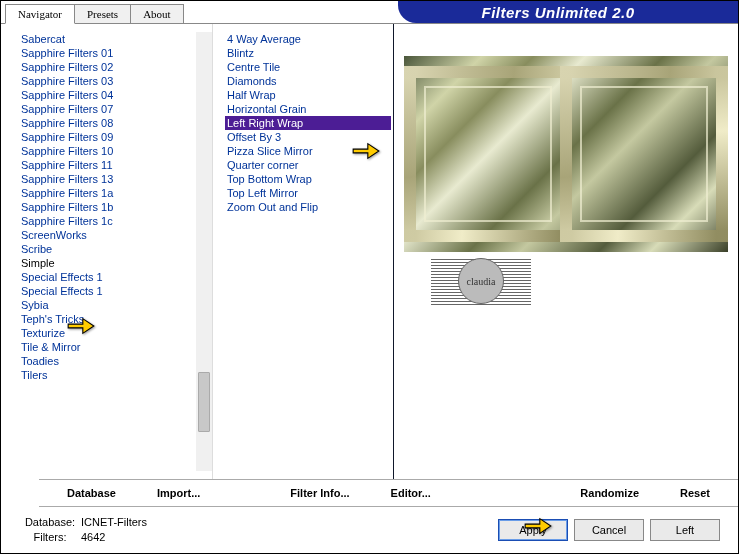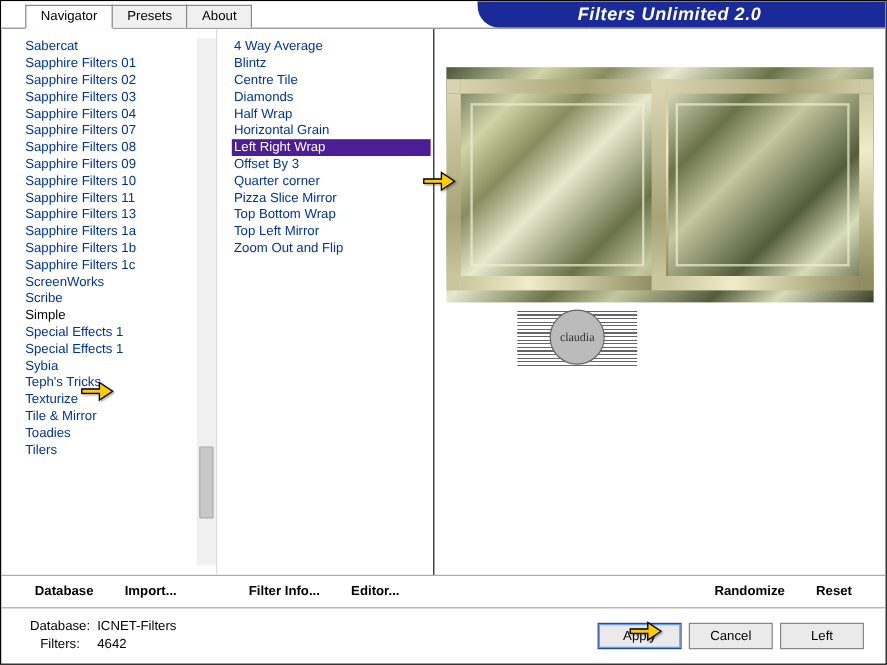--- a/index.html
+++ b/index.html
@@ -1,41 +1,41 @@
 <!DOCTYPE html>
 <html><head>
 <meta charset="utf-8">
 <style>
 * { box-sizing: border-box; margin: 0; padding: 0; }
 body { font-family: "Segoe UI", Tahoma, Arial, sans-serif; font-size: 11px; background: #fff; width: 739px; height: 554px; overflow: hidden; border: 1px solid #000; position: relative; }
 .header { height: 23px; background: #fff; border-bottom: 1px solid #888; display: flex; align-items: flex-end; position: relative; }
-.tabs { display: flex; margin-left: 20px; }
+.tabs { display: flex; margin-left: 4px; font-family: Liberation Serif, serif; }
 .tab { padding: 3px 12px 3px 12px; border: 1px solid #888; border-bottom: none; background: #f0f0f0; font-size: 11px; cursor: pointer; margin-right: -1px; position: relative; }
 .tab.active { background: #fff; border-bottom: 1px solid #fff; z-index: 2; margin-bottom: -1px; }
 .banner { position: absolute; right: 0; top: 0; height: 22px; width: 340px; background: #1a2a99; color: #fff; font-weight: bold; font-style: italic; font-size: 15px; display: flex; align-items: center; justify-content: center; border-bottom-left-radius: 18px; padding-right: 20px; letter-spacing: 0.5px; }
 .main { display: flex; height: 455px; }
 .col { height: 100%; }
-.col1 { width: 180px; padding: 8px 2px 8px 18px; border-right: 1px solid #ddd; position: relative; }
+.col1 { width: 212px; padding: 8px 2px 8px 18px; border-right: 1px solid #ddd; position: relative; }
 .col2 { width: 181px; padding: 8px 2px 8px 12px; border-right: 1px solid #0f172a; }
 .col3 { flex: 1; padding: 8px 10px 8px 10px; position: relative; }
 .list { height: 100%; overflow: hidden; position: relative; }
 .item { padding: 1px 2px; color: #003399; font-size: 11px; white-space: nowrap; cursor: pointer; }
 .item.sel { background: #4c1d95; color: #fff; }
 .item.plain { color: #000; }
 .scroll { position: absolute; right: 0; top: 8px; bottom: 8px; width: 16px; background: #f0f0f0; }
 .thumb { position: absolute; left: 2px; right: 2px; height: 60px; top: 340px; background: #c8c8c8; border: 1px solid #aaa; border-radius: 1px; }
 .preview { width: 100%; height: 196px; margin-top: 24px; background: linear-gradient(135deg, #4a563a 0%, #d0d4a8 15%, #888d5e 25%, #e8ead0 35%, #6a7248 50%, #c4c8a0 60%, #545c3c 75%, #d8dcb8 85%, #3a4028 100%); position: relative; overflow: hidden; }
 .frame { position: absolute; border: 12px solid; border-image: linear-gradient(135deg,#d8d4b0,#a8a478,#f0ecc8,#908c60) 1; }
 .frame.l { left: 0; top: 10px; bottom: 10px; width: 52%; }
 .frame.r { right: 0; top: 10px; bottom: 10px; width: 52%; }
 .inn { position: absolute; inset: 8px; border: 2px solid rgba(240,238,210,0.7); }
 .badge { position: absolute; left: 430px; top: 256px; width: 100px; height: 48px; background: repeating-linear-gradient(0deg, #666 0 1px, #fff 1px 3px); display: flex; align-items: center; justify-content: center; }
 .badge-c { width: 46px; height: 46px; border-radius: 50%; background: #bbb; border: 1px solid #666; display:flex; align-items:center; justify-content:center; font-family: cursive; font-size:10px; color:#333; }
 .param-row { position: absolute; top: 265px; left: 555px; right: 12px; font-size: 11px; }
-.toolbar { height: 28px; border-top: 1px solid #aaa; border-bottom: 1px solid #aaa; display: flex; align-items: center; padding: 0 18px; gap: 6px; }
+.toolbar { height: 28px; border-top: 1px solid #aaa; border-bottom: 1px solid #aaa; display: flex; align-items: center; padding: 0 18px; gap: 21px; margin-left: 38px; }
 .tbtn { font-weight: bold; font-size: 11px; padding: 2px 10px; cursor: pointer; }
 .spacer { flex: 1; }
 .bottom { height: 46px; display: flex; align-items: center; padding: 0 18px; }
 .info { font-size: 11px; line-height: 1.35; text-align: center; }
 .info-row { display: flex; }
 .info-lbl { width: 62px; }
 .btns { margin-left: auto; display: flex; gap: 6px; }
 .btn { width: 70px; height: 22px; border: 1px solid #888; background: #eaeaea; font-size: 11px; display: flex; align-items: center; justify-content: center; cursor: pointer; }
 .btn.primary { border: 1px solid #1a4db3; box-shadow: 0 0 0 1px #6a9de8 inset; }
 .hand { position: absolute; width: 30px; height: 22px; pointer-events: none; z-index: 50; }
@@ -92,22 +92,22 @@
   <div class="col col2">
     <div class="list" id="filt-list">
         <div class="item">4 Way Average</div>
         <div class="item">Blintz</div>
         <div class="item">Centre Tile</div>
         <div class="item">Diamonds</div>
         <div class="item">Half Wrap</div>
         <div class="item">Horizontal Grain</div>
         <div class="item sel">Left Right Wrap</div>
         <div class="item">Offset By 3</div>
+        <div class="item">Pizza Slice Mirror</div>
         <div class="item">Quarter corner</div>
-        <div class="item">Pizza Slice Mirror</div>
         <div class="item">Top Bottom Wrap</div>
         <div class="item">Top Left Mirror</div>
         <div class="item">Zoom Out and Flip</div>
       </div>
   </div>
   <div class="col col3">
     <div class="preview">
       <div class="frame l">
           <div class="inn"></div>
         </div>

